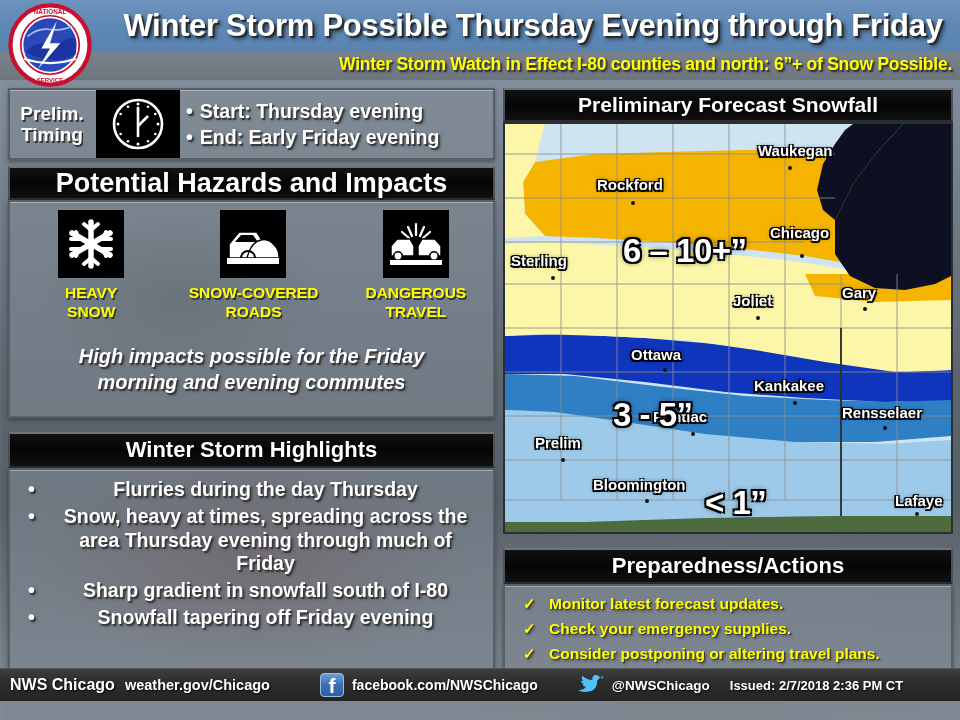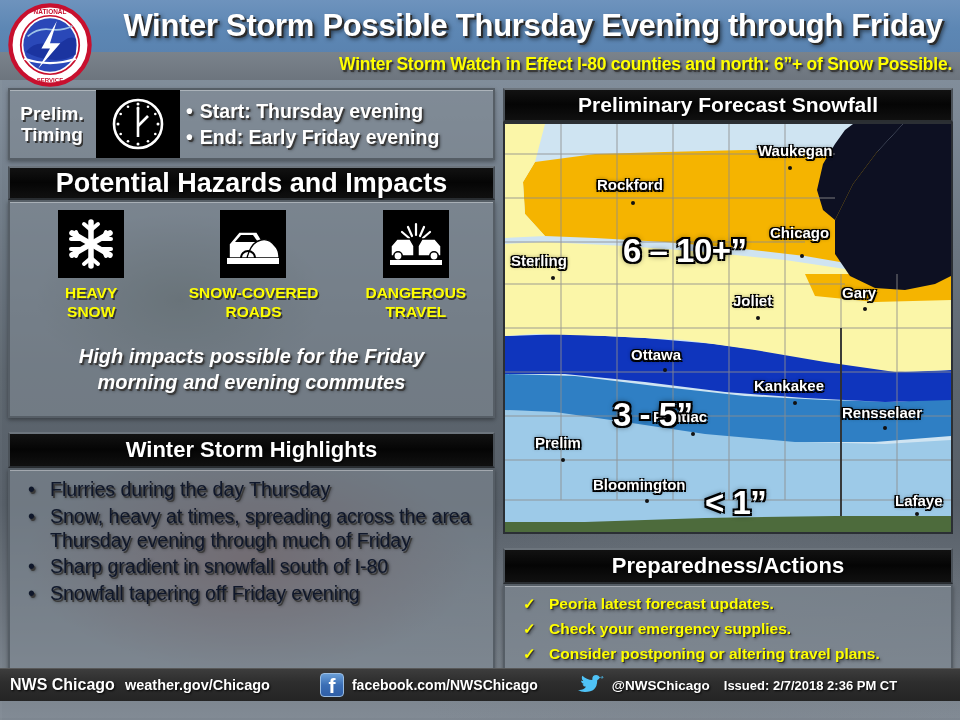--- a/index.html
+++ b/index.html
@@ -70,22 +70,22 @@
   .ilab{margin-top:5px;color:#ffff00;font-size:15.5px;font-weight:bold;text-align:center;
     line-height:1.25;text-shadow:1.5px 1.5px 0 #333;}
   .hazfoot{position:absolute;left:12px;right:12px;top:142px;text-align:center;
     color:#fff;font-size:20px;font-weight:bold;line-height:1.28;font-style:italic;
     text-shadow:1.5px 1.5px 0 #3a3a3a,2px 2px 3px rgba(0,0,0,.5);}
   
   #hlHdr{position:absolute;left:8px;top:432px;width:487px;height:36px;font-size:22px;line-height:32px;z-index:3;}
   #hlBody{left:8px;top:468px;width:487px;height:212px;}
   .hl-ul{margin:0;padding:8px 12px 0 14px;list-style:none;}
   .hl-ul li{position:relative;padding-left:26px;margin-bottom:3px;
-    color:#0f172a;font-size:19.5px;font-weight:normal;line-height:1.22;
-    text-shadow:1.5px 1.5px 0 #3a3a3a,2px 2px 3px rgba(0,0,0,.5);}
+    color:#ffffff;font-size:19.5px;font-weight:bold;line-height:1.22;
+    text-shadow:1.5px 1.5px 0 #3a3a3a,2px 2px 3px rgba(0,0,0,.5);text-align:center;}
   .hl-ul li:before{content:"\2022";position:absolute;left:4px;top:0;}
   
   #mapHdr{position:absolute;left:503px;top:88px;width:450px;height:34px;font-size:21px;line-height:30px;z-index:3;}
   #mapWrap{position:absolute;left:503px;top:122px;width:450px;height:412px;z-index:3;
     border:2px solid #2b2f34;box-sizing:border-box;overflow:hidden;background:#cfe4f2;}
   .mlabel{position:absolute;color:#fff;font-weight:bold;white-space:nowrap;
     text-shadow:1.5px 1.5px 0 #000,-1.5px -1.5px 0 #000,1.5px -1.5px 0 #000,-1.5px 1.5px 0 #000,0 0 4px rgba(0,0,0,.8);}
   .city{font-size:15px;}
   .citydot{position:absolute;width:4px;height:4px;background:#111;border-radius:50%;}
   .amt{font-size:33px;letter-spacing:-.5px;
@@ -100,21 +100,21 @@
   .prep-ul li:before{content:"\2713";position:absolute;left:8px;top:0;font-size:15px;}
   
   .ftr{position:absolute;left:0;top:668px;width:960px;height:32px;z-index:4;
     background:linear-gradient(180deg,#3d3d3d 0%,#2e2e2e 40%,#242424 100%);
     border-top:1px solid #585858;display:flex;align-items:center;}
   .ftr span{color:#fff;font-weight:bold;text-shadow:1px 1px 2px rgba(0,0,0,.9);white-space:nowrap;}
   .f1{font-size:16px;margin-left:10px;}
   .f2{font-size:14.5px;margin-left:10px;}
   .f3{font-size:14px;margin-left:8px;}
   .f4{font-size:13.5px;margin-left:8px;}
-  .f5{font-size:13px;margin-left:14px;}
+  .f5{font-size:13px;margin-left:20px;}
   .fbico{margin-left:50px;width:24px;height:24px;border-radius:4px;
     background:linear-gradient(180deg,#6a9fd8 0%,#3b6eb5 50%,#2f5fa8 100%);
     border:1px solid #9bbde2;display:flex;align-items:flex-end;justify-content:center;
     color:#fff;font-size:21px;font-weight:bold;line-height:.95;box-sizing:border-box;}
   .twico{margin-left:40px;width:26px;height:22px;display:flex;align-items:center;}
 </style>
 </head>
 <body>
 
 <div id="bg"></div>
@@ -338,21 +338,21 @@
       <div class="citydot" style="left: 410px; top: 388px;"></div>
       <div class="mlabel amt" style="left: 118px; top: 108px;">6 – 10+”</div>
       <div class="mlabel amt" style="left: 108px; top: 272px;">3 - 5”</div>
       <div class="mlabel amt" style="left: 200px; top: 360px;">&lt; 1”</div>
     </div>
 </div>
 
 <div class="hbar" id="prepHdr">Preparedness/Actions</div>
 <div class="panel" id="prepBody">
   <ul class="prep-ul">
-    <li>Peoria latest forecast updates.</li>
+    <li>Monitor latest forecast updates.</li>
     <li>Check your emergency supplies.</li>
     <li>Consider postponing or altering  travel plans.</li>
   </ul>
 </div>
 
 <div class="ftr">
   <span class="f1">NWS Chicago</span>
   <span class="f2">weather.gov/Chicago</span>
   <div class="fbico">f</div>
   <span class="f3">facebook.com/NWSChicago</span>

